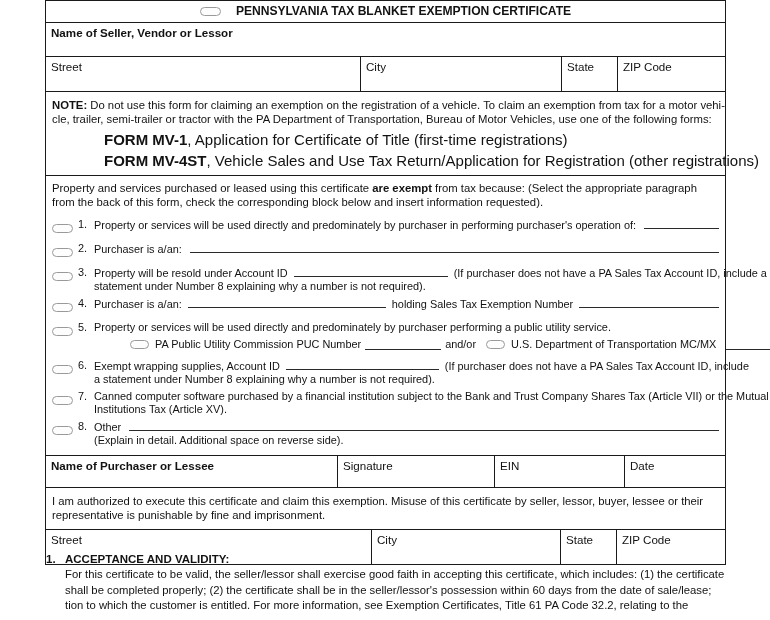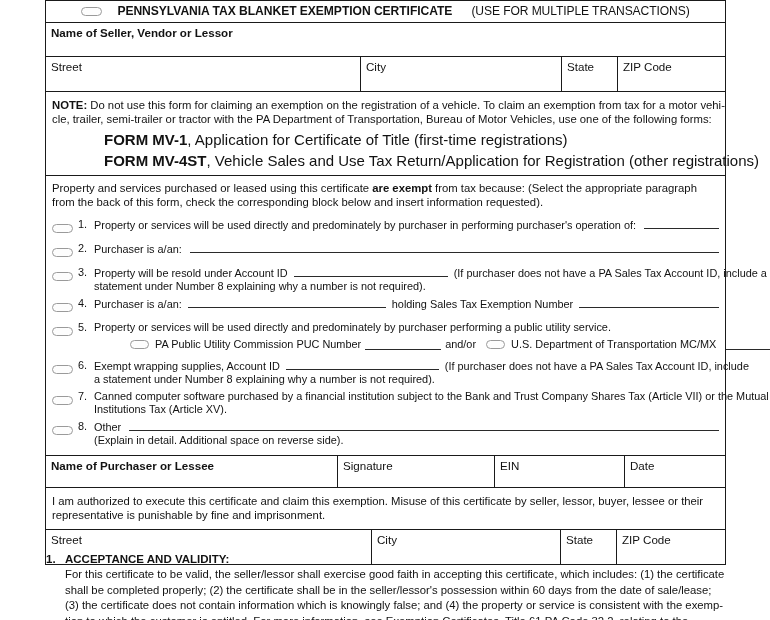--- a/index.html
+++ b/index.html
@@ -193,21 +193,20 @@
 </style>
 </head>
 <body>
 
 <div id="page">
   <div class="form">
 
     <div class="box first title-row">
       <span class="pill"></span>
       <span class="title-main">PENNSYLVANIA TAX BLANKET EXEMPTION CERTIFICATE</span>
-      <span class="title-sub">(USE FOR MULTIPLE TRANSACTIONS)</span>
     </div>
 
     <div class="box label-box tall">
       <span>Name of Seller, Vendor or Lessor</span>
     </div>
 
     <div class="box addr">
       <div style="width:314px">
         <span>Street</span>
       </div>
@@ -377,17 +376,16 @@
   </div>
 
   <div class="footer">
     <div class="foot-head">
       <span class="n">1.</span>
       <span>ACCEPTANCE AND VALIDITY:</span>
     </div>
     <div class="foot-para">
       <span class="ln">For this certificate to be valid, the seller/lessor shall exercise good faith in accepting this certificate, which includes:  (1) the certificate</span>
       <span class="ln">shall be completed properly;  (2) the certificate shall be in the seller/lessor's possession within 60 days from the date of sale/lease;</span>
-      <span class="ln">(3) the certificate does not contain information which is knowingly false; and (4) the property or service is consistent with the exemp-</span>
       <span class="ln">tion to which the customer is entitled. For more information, see Exemption Certificates, Title 61 PA Code 32.2, relating to the</span>
     </div>
   </div>
 </div>
 
 </body></html>

